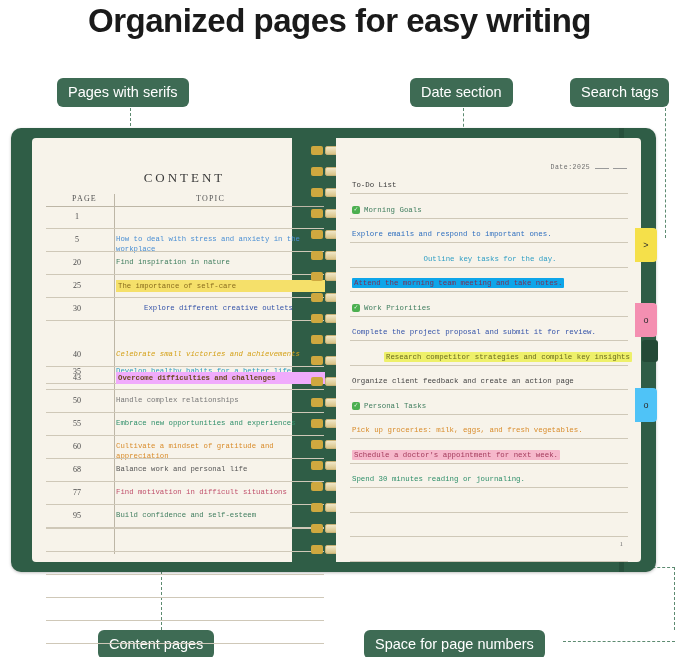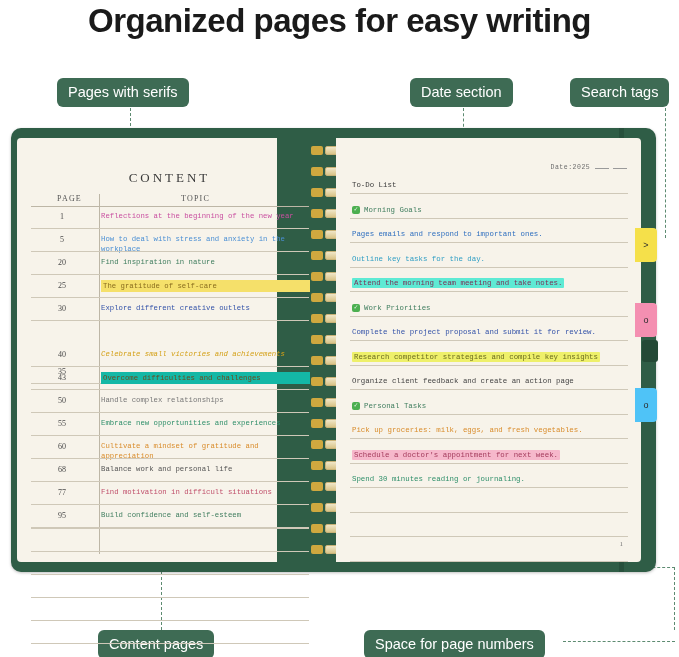--- a/index.html
+++ b/index.html
@@ -47,21 +47,21 @@
     left:11px;top:128px;
     width:645px;height:444px;
     background:#2f5d46;
     border-radius:10px;
     box-shadow:0 1px 3px rgba(0,0,0,.25);
   }
   .page{
     position:absolute;top:10px;height:424px;
     background:#f7f3ea;
   }
-  .page-left{left:6px;width:260px;border-radius:4px 0 0 4px;}
+  .page-left{left:21px;width:260px;border-radius:4px 0 0 4px;}
   .page-right{left:325px;width:305px;border-radius:0 4px 4px 0;}
 
   
   .spiral{
     position:absolute;left:300px;top:10px;width:34px;height:424px;
   }
   .ring{
     position:absolute;left:0;width:34px;height:9px;
   }
   .ring:before{
@@ -195,55 +195,55 @@
     <div class="content-title">CONTENT</div>
     <div class="tbl-head">
       <span class="c1">PAGE</span>
       <span class="c2">TOPIC</span>
     </div>
     <div class="hr" style="left:14px;top:68px;width:278px;"></div>
     <div class="vr" style="left:82px;top:56px;height:360px;"></div>
     <div id="left-rows">
         <div class="row" style="top: 68px;">
           <div class="pg">1</div>
-          <div class="tp" style="color: rgb(201, 79, 160);">Reflections at the beginning of the new year</div>
           <div class="rule"></div>
         </div>
         <div class="row" style="top: 91px;">
           <div class="pg">5</div>
           <div class="tp" style="color: rgb(74, 143, 212);">How to deal with stress and anxiety in the workplace</div>
           <div class="rule"></div>
         </div>
         <div class="row" style="top: 114px;">
           <div class="pg">20</div>
           <div class="tp" style="color: rgb(63, 125, 94);">Find inspiration in nature</div>
           <div class="rule"></div>
         </div>
         <div class="row" style="top: 137px;">
           <div class="pg">25</div>
-          <div class="tp" style="color: rgb(138, 109, 31); background: rgb(245, 224, 106); display: inline-block; padding: 1px 2px;">The gratitude of self-care</div>
+          <div class="tp" style="color: rgb(138, 109, 31); background: rgb(245, 224, 106); display: inline-block; padding: 1px 2px;">The importance of self-care</div>
           <div class="rule"></div>
         </div>
         <div class="row" style="top: 160px;">
           <div class="pg">30</div>
-          <div class="tp" style="color: rgb(51, 82, 168);">Explore different creative outlets</div>
+          <div class="tp" style="color: rgb(51, 82, 168); text-align: center;">Explore different creative outlets</div>
           <div class="rule"></div>
         </div>
         <div class="row" style="top: 183px; margin-top: 40px;">
           <div class="pg">35</div>
+          <div class="tp" style="color: rgb(47, 158, 196);">Develop healthy habits for a better life</div>
           <div class="rule"></div>
         </div>
         <div class="row" style="top: 206px;">
           <div class="pg">40</div>
           <div class="tp" style="color: rgb(212, 160, 23); font-style: italic;">Celebrate small victories and achievements</div>
           <div class="rule"></div>
         </div>
         <div class="row" style="top: 229px;">
           <div class="pg">43</div>
-          <div class="tp" style="color: rgb(107, 74, 31); background: #14b8a6; display: inline-block; padding: 1px 2px;">Overcome difficulties and challenges</div>
+          <div class="tp" style="color: rgb(107, 74, 31); background: #f0abfc; display: inline-block; padding: 1px 2px; font-weight: bold;">Overcome difficulties and challenges</div>
           <div class="rule"></div>
         </div>
         <div class="row" style="top: 252px;">
           <div class="pg">50</div>
           <div class="tp" style="color: rgb(119, 119, 119);">Handle complex relationships</div>
           <div class="rule"></div>
         </div>
         <div class="row" style="top: 275px;">
           <div class="pg">55</div>
           <div class="tp" style="color: rgb(47, 143, 106);">Embrace new opportunities and experiences</div>
@@ -317,26 +317,26 @@
         <div class="rline" style="top: 251px;"></div>
         <div class="rline" style="top: 275.5px;"></div>
         <div class="rline" style="top: 300px;"></div>
         <div class="rline" style="top: 324.5px;"></div>
         <div class="rline" style="top: 349px;"></div>
         <div class="rline" style="top: 373.5px;"></div>
         <div class="rline" style="top: 398px;"></div>
         <div class="rline" style="top: 422.5px;"></div>
         <div class="ritem" style="top: 42px;"><span style="color: rgb(58, 58, 58);">To-Do List</span></div>
         <div class="ritem" style="top: 66.5px;"><span class="chk">✓</span><span style="color: rgb(63, 125, 94);">Morning Goals</span></div>
-        <div class="ritem" style="top: 91px;"><span style="color: rgb(47, 111, 191);">Pages emails and respond to important ones.</span></div>
-        <div class="ritem" style="top: 115.5px;"><span style="color: rgb(47, 158, 196);">Outline key tasks for the day.</span></div>
-        <div class="ritem" style="top: 140px;"><span class="hl" style="color: rgb(122, 47, 85); background: #5eead4;">Attend the morning team meeting and take notes.</span></div>
+        <div class="ritem" style="top: 91px;"><span style="color: rgb(47, 111, 191);">Explore emails and respond to important ones.</span></div>
+        <div class="ritem" style="top: 115.5px; text-align: center;"><span style="color: rgb(47, 158, 196);">Outline key tasks for the day.</span></div>
+        <div class="ritem" style="top: 140px;"><span class="hl" style="color: rgb(122, 47, 85); background: #0ea5e9;">Attend the morning team meeting and take notes.</span></div>
         <div class="ritem" style="top: 164.5px;"><span class="chk">✓</span><span style="color: rgb(63, 125, 94);">Work Priorities</span></div>
         <div class="ritem" style="top: 189px;"><span style="color: rgb(51, 82, 168);">Complete the project proposal and submit it for review.</span></div>
-        <div class="ritem" style="top: 213.5px;"><span class="hl" style="color: rgb(107, 107, 31); background: rgb(238, 240, 106);">Research competitor strategies and compile key insights</span></div>
+        <div class="ritem" style="top: 213.5px; margin-left: 32px;"><span class="hl" style="color: rgb(107, 107, 31); background: rgb(238, 240, 106);">Research competitor strategies and compile key insights</span></div>
         <div class="ritem" style="top: 238px;"><span style="color: rgb(68, 68, 68);">Organize client feedback and create an action page</span></div>
         <div class="ritem" style="top: 262.5px;"><span class="chk">✓</span><span style="color: rgb(63, 125, 94);">Personal Tasks</span></div>
         <div class="ritem" style="top: 287px;"><span style="color: rgb(217, 140, 43);">Pick up groceries: milk, eggs, and fresh vegetables.</span></div>
         <div class="ritem" style="top: 311.5px;"><span class="hl" style="color: rgb(163, 59, 92); background: rgb(246, 184, 203);">Schedule a doctor's appointment for next week.</span></div>
         <div class="ritem" style="top: 336px;"><span style="color: rgb(47, 143, 106);">Spend 30 minutes reading or journaling.</span></div>
       </div>
     <div class="pagenum">1</div>
   </div>
 
   <div class="tab" id="tab0" style="top: 100px; background: rgb(245, 224, 74);">&gt;</div>

